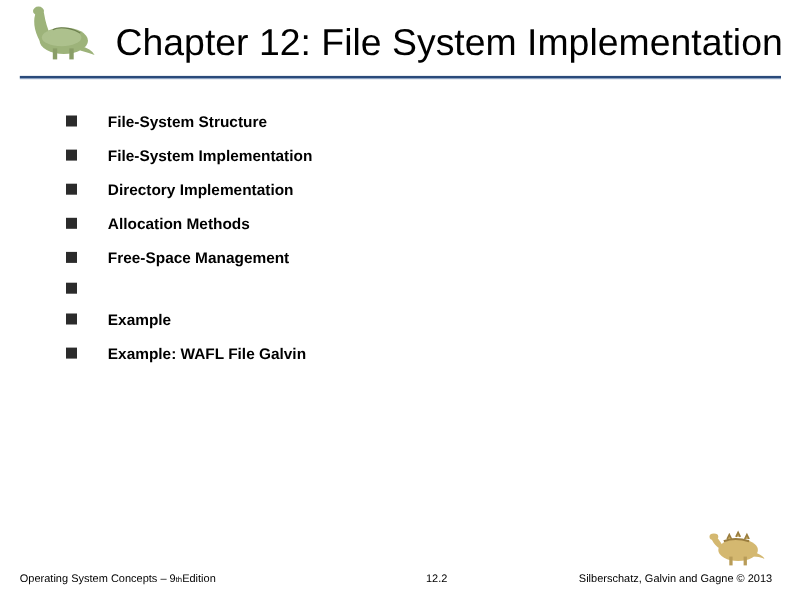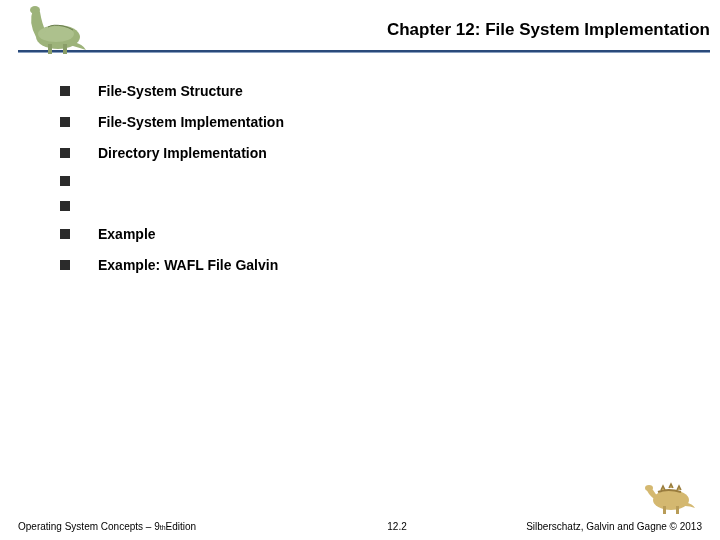--- a/index.html
+++ b/index.html
@@ -21,24 +21,24 @@
     padding: 18px 10px 0 10px;
   }
   .dino-left {
     position: absolute;
     left: 18px;
     top: 2px;
     width: 70px;
     height: 55px;
   }
   .title {
-    font-size: 17px;
-    font-weight: bold;
+    font-size: 34px;
+    font-weight: normal;
     color: #000000;
-    text-align: right;
+    text-align: left;
     padding-left: 95px;
     padding-top: 2px;
     white-space: nowrap;
   }
   .title-underline {
     margin: 10px 10px 0 18px;
     height: 3px;
     background: linear-gradient(to bottom, #2a4a7a 0%, #2a4a7a 60%, #8aa0c0 60%, #8aa0c0 100%);
   }
   .content {
@@ -128,20 +128,25 @@
     <div class="bullet-item">
       <div class="bullet-square"></div>
       <span class="bullet-text">File-System Implementation</span>
     </div>
     <div class="bullet-item">
       <div class="bullet-square"></div>
       <span class="bullet-text">Directory Implementation</span>
     </div>
     <div class="bullet-item">
       <div class="bullet-square"></div>
+      <span class="bullet-text">Allocation Methods</span>
+    </div>
+    <div class="bullet-item">
+      <div class="bullet-square"></div>
+      <span class="bullet-text">Free-Space Management</span>
     </div>
     <div class="bullet-item">
       <div class="bullet-square"></div>
     </div>
     <div class="bullet-item">
       <div class="bullet-square"></div>
       <span class="bullet-text">Example</span>
     </div>
     <div class="bullet-item">
       <div class="bullet-square"></div>

